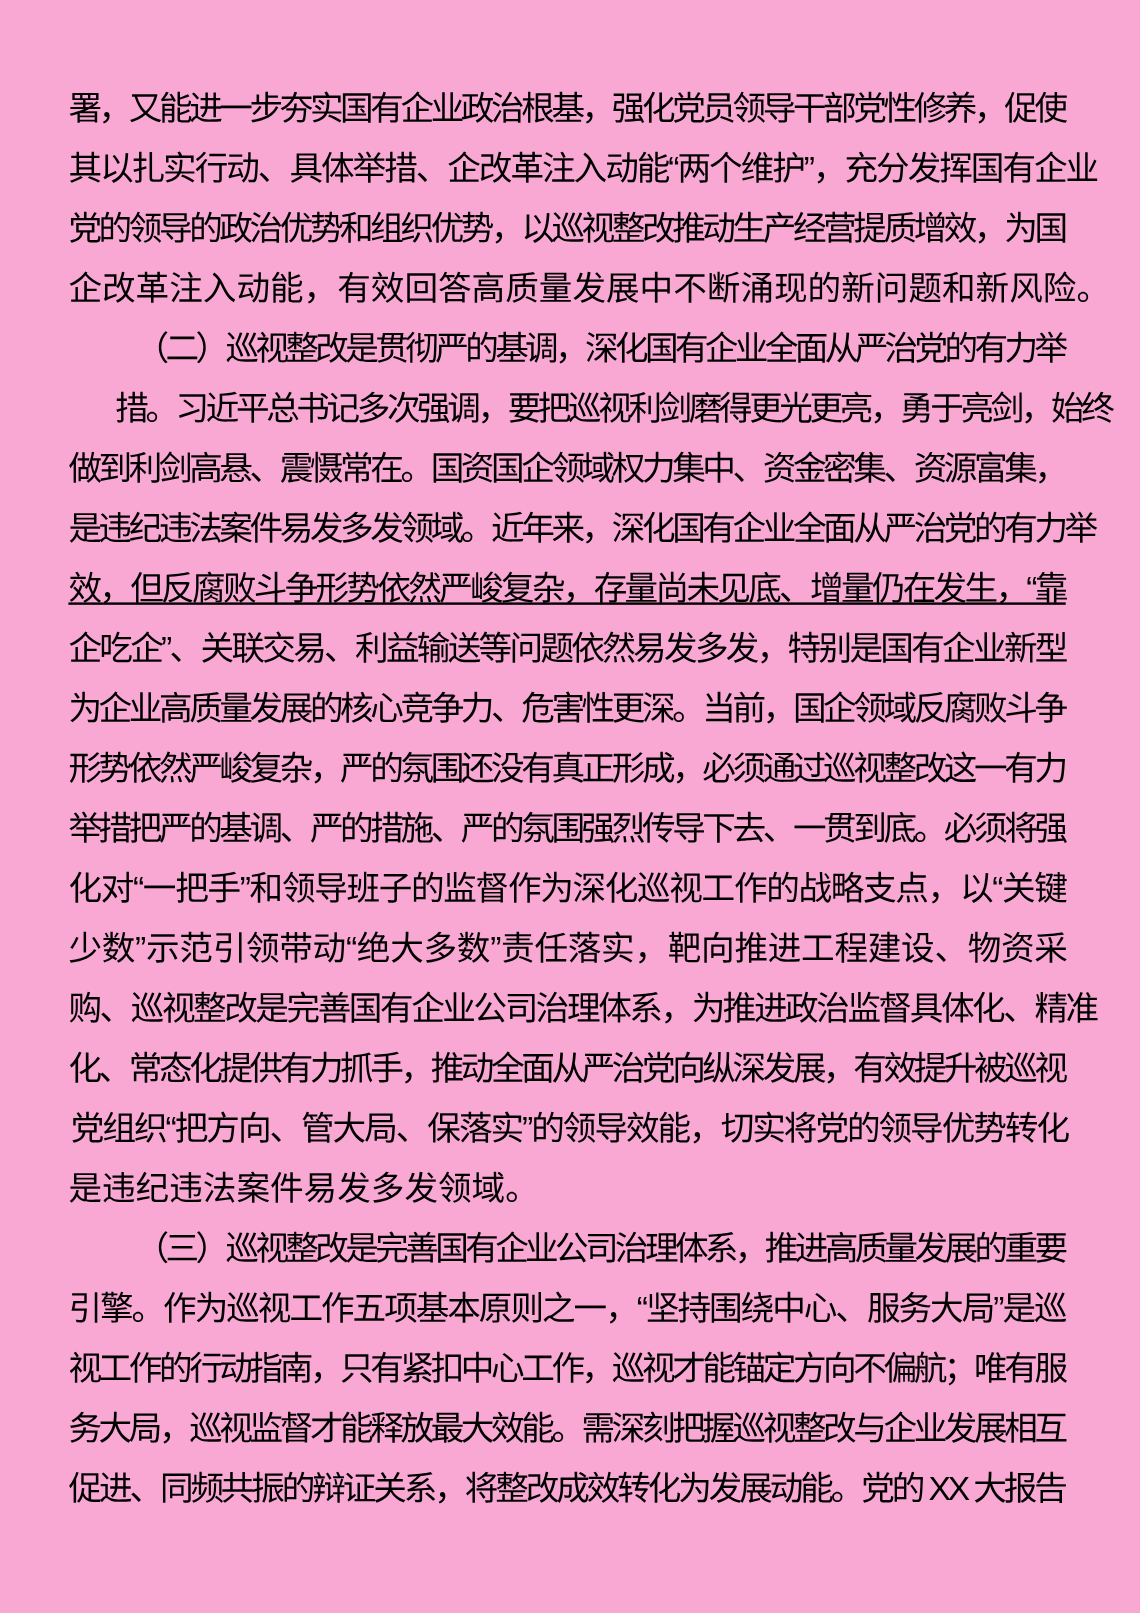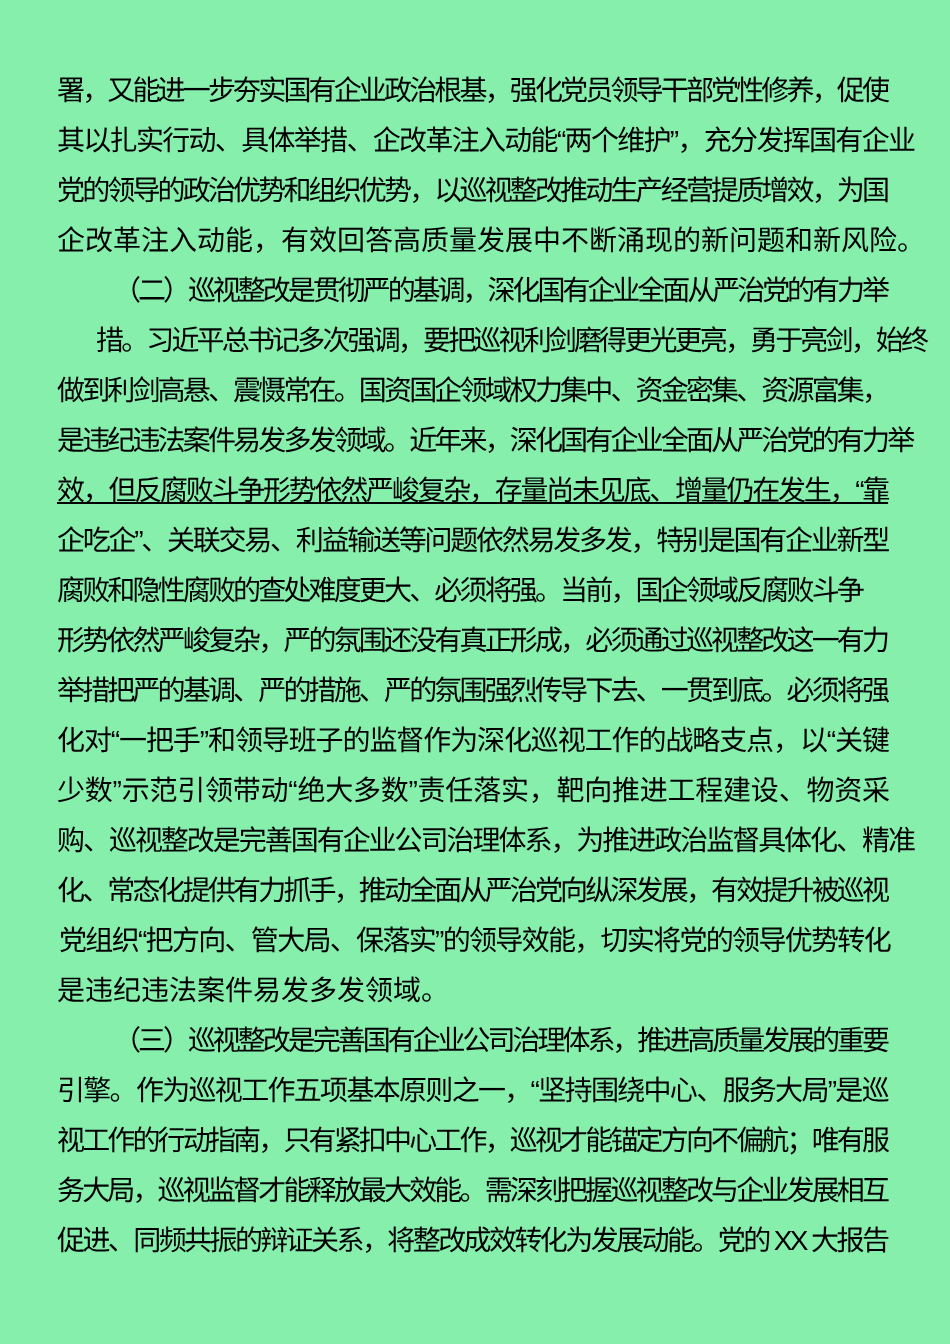--- a/index.html
+++ b/index.html
@@ -5,21 +5,21 @@
   html, body {
     margin: 0;
     padding: 0;
     background: #ffffff;
   }
   .page {
     position: relative;
     width: 950px;
     height: 1344px;
     box-sizing: border-box;
-    background: #86efac;
+    background: #f9a8d4;
     color: #000000;
     padding: 66px 60px 0 57px;
     overflow: hidden;
     font-family: "Liberation Sans", sans-serif;
   }
   .doc-body {
     width: 833px;
   }
   .paragraph {
     margin: 0;
@@ -50,21 +50,21 @@
         <div class="line fit" style="letter-spacing: -2.844px;">党的领导的政治优势和组织优势，以巡视整改推动生产经营提质增效，为国</div>
         <div class="line">企改革注入动能，有效回答高质量发展中不断涌现的新问题和新风险。</div>
       </div>
       <div class="paragraph">
         <div class="line indent fit" style="letter-spacing: -3.033px;">（二）巡视整改是贯彻严的基调，深化国有企业全面从严治党的有力举</div>
         <div class="line fit" style="letter-spacing: -2.844px; margin-left: 39px;">措。习近平总书记多次强调，要把巡视利剑磨得更光更亮，勇于亮剑，始终</div>
         <div class="line fit" style="letter-spacing: -2.844px;">做到利剑高悬、震慑常在。国资国企领域权力集中、资金密集、资源富集，</div>
         <div class="line fit" style="letter-spacing: -2.844px;">是违纪违法案件易发多发领域。近年来，深化国有企业全面从严治党的有力举</div>
         <div class="line fit" style="letter-spacing: -2.25px; text-decoration: underline;">效，但反腐败斗争形势依然严峻复杂，存量尚未见底、增量仍在发生，“靠</div>
         <div class="line fit" style="letter-spacing: -2.25px;">企吃企”、关联交易、利益输送等问题依然易发多发，特别是国有企业新型</div>
-        <div class="line fit" style="letter-spacing: -2.844px;">腐败和隐性腐败的查处难度更大、必须将强。当前，国企领域反腐败斗争</div>
+        <div class="line fit" style="letter-spacing: -2.844px;">为企业高质量发展的核心竞争力、危害性更深。当前，国企领域反腐败斗争</div>
         <div class="line fit" style="letter-spacing: -2.844px;">形势依然严峻复杂，严的氛围还没有真正形成，必须通过巡视整改这一有力</div>
         <div class="line fit" style="letter-spacing: -2.844px;">举措把严的基调、严的措施、严的氛围强烈传导下去、一贯到底。必须将强</div>
         <div class="line fit" style="letter-spacing: -1.094px;">化对“一把手”和领导班子的监督作为深化巡视工作的战略支点，以“关键</div>
         <div class="line fit" style="letter-spacing: -0.226px;">少数”示范引领带动“绝大多数”责任落实，靶向推进工程建设、物资采</div>
         <div class="line fit" style="letter-spacing: -2.032px;">购、巡视整改是完善国有企业公司治理体系，为推进政治监督具体化、精准</div>
         <div class="line fit" style="letter-spacing: -2.844px;">化、常态化提供有力抓手，推动全面从严治党向纵深发展，有效提升被巡视</div>
         <div class="line fit" style="letter-spacing: -1.688px; text-align: right;">党组织“把方向、管大局、保落实”的领导效能，切实将党的领导优势转化</div>
         <div class="line">是违纪违法案件易发多发领域。</div>
       </div>
       <div class="paragraph">

